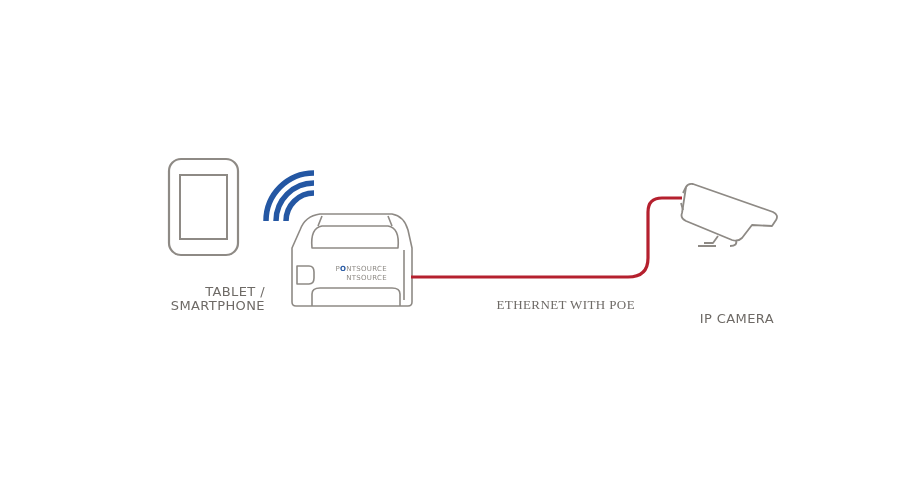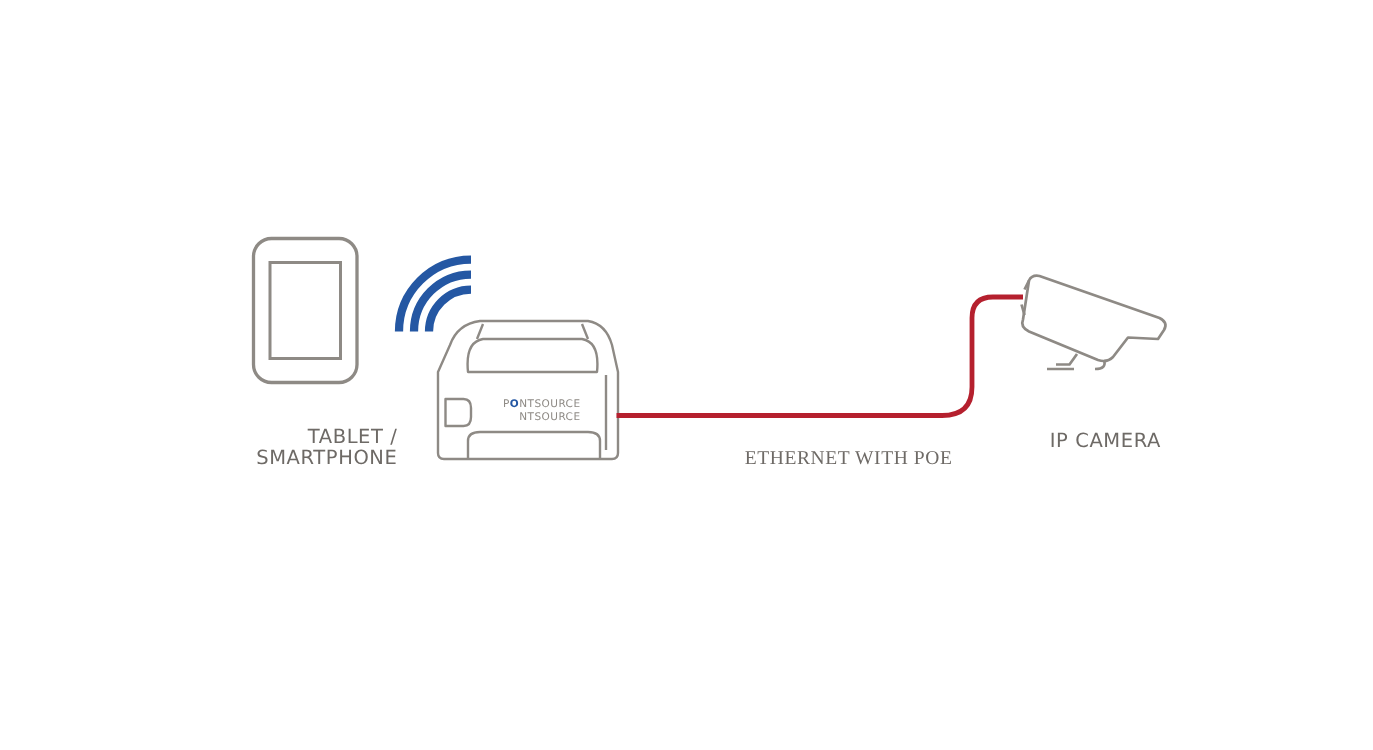--- a/index.html
+++ b/index.html
@@ -57,14 +57,14 @@
     <div>NTSOURCE</div>
   </div>
 
   <div class="label" style="left:135px; top:285px; width:130px;">
     <div>TABLET /</div>
     <div>SMARTPHONE</div>
   </div>
 
   <div class="label" style="left:455px; top:298px; width:180px;font-family:Liberation Serif, serif;">ETHERNET WITH POE</div>
 
-  <div class="label" style="left:664px; top:288px; width:110px;">IP CAMERA</div>
+  <div class="label" style="left:664px; top:312px; width:110px;">IP CAMERA</div>
 </div>
 
 </body></html>

